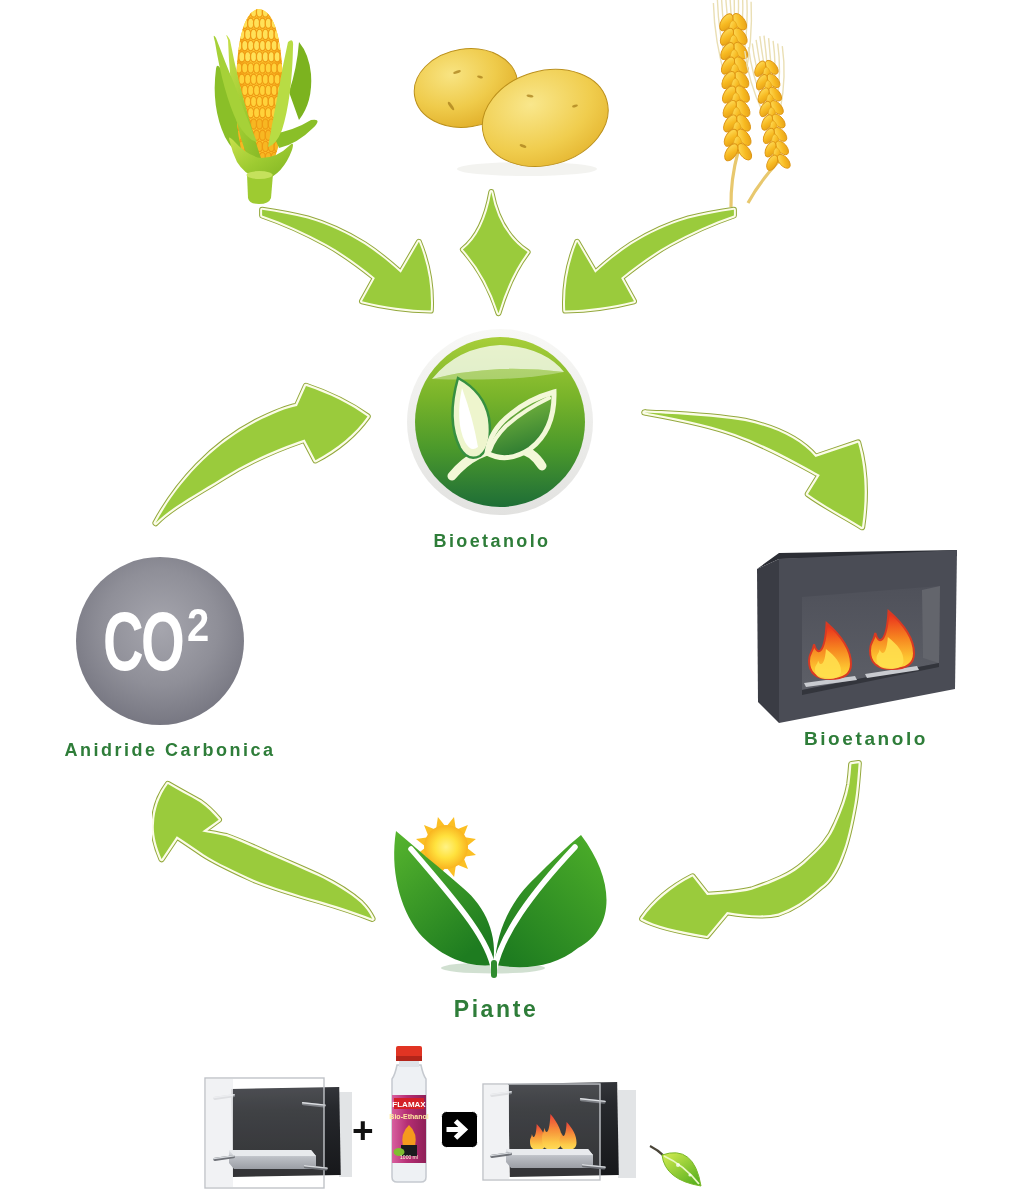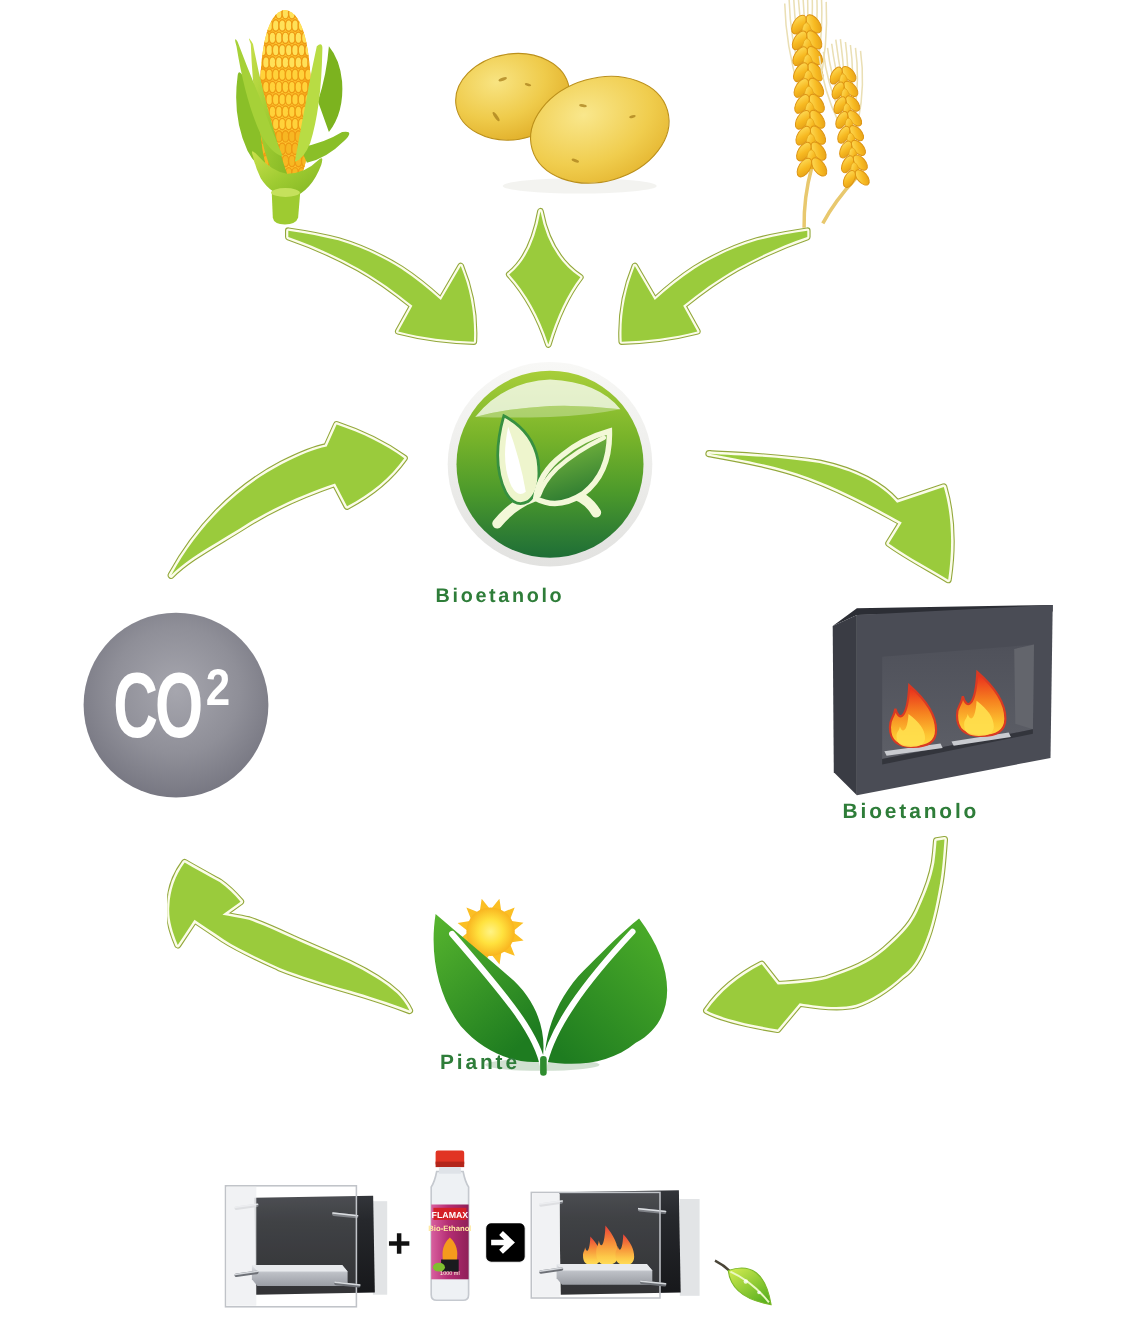--- a/index.html
+++ b/index.html
@@ -1,18 +1,18 @@
 <!DOCTYPE html>
 <html><head><meta charset="utf-8">
 <style>
 html,body{margin:0;padding:0;background:#fff;}
 #page{position:relative;width:1024px;height:1203px;background:#fff;overflow:hidden;
  font-family:"Liberation Sans",sans-serif;}
 .abs{position:absolute;}
-.lbl{position:absolute;color:#2e7d39;font-weight:bold;text-align:left;}
+.lbl{position:absolute;color:#2e7d39;font-weight:bold;text-align:center;}
 </style></head><body>
 <div id="page">
 <svg class="abs" id="corn" style="left:203px;top:2px" width="122" height="206" viewBox="0 0 122 206">
       <defs>
         <linearGradient id="cobg" x1="0" y1="0" x2="1" y2="0">
           <stop offset="0" stop-color="#f39a12"></stop>
           <stop offset="0.35" stop-color="#ffce36"></stop>
           <stop offset="0.75" stop-color="#fdc02a"></stop>
           <stop offset="1" stop-color="#ee9a10"></stop>
         </linearGradient>
@@ -527,22 +527,23 @@
       </defs>
       <path d="M91.0,60.0 L77.1,62.1 L80.0,51.2 Z M83.0,73.9 L69.9,68.8 L77.8,60.8 Z M69.1,81.9 L60.3,71.0 L71.2,68.1 Z M53.0,82.0 L50.9,68.1 L61.8,71.0 Z M39.1,74.0 L44.2,60.9 L52.2,68.8 Z M31.1,60.1 L42.0,51.3 L44.9,62.2 Z M31.0,44.0 L44.9,41.9 L42.0,52.8 Z M39.0,30.1 L52.1,35.2 L44.2,43.2 Z M52.9,22.1 L61.7,33.0 L50.8,35.9 Z M69.0,22.0 L71.1,35.9 L60.2,33.0 Z M82.9,30.0 L77.8,43.1 L69.8,35.2 Z M90.9,43.9 L80.0,52.7 L77.1,41.8 Z" fill="#fbbf24"></path>
       <circle cx="61" cy="52" r="22" fill="url(#sun)"></circle>
       <ellipse cx="108" cy="173" rx="52" ry="5.5" fill="#5a8f5a" opacity="0.28"></ellipse>
       <path d="M11,36 C 5,74 14,112 34,138 C 55,162 84,173 108,170 C 113,141 101,112 78,93 C 56,74 32,54 11,36 Z" fill="url(#lg1)"></path>
       <path d="M196,40 C 230,85 231,133 193,153 C 170,172 140,175 110,170 C 111,135 127,104 151,82 C 166,67 181,52 196,40 Z" fill="url(#lg2)"></path>
       <path d="M109,176 C 104,146 78,114 26,54 M109,176 C 116,140 146,99 190,52" stroke="#ffffff" stroke-width="5.5" fill="none" stroke-linecap="round"></path>
       <path d="M109,180 L109,168" stroke="#2f8c2f" stroke-width="6" fill="none" stroke-linecap="round"></path>
     </svg>
     <div class="lbl" style="left:396px;top:531px;width:192px;font-size:18px;letter-spacing:2.4px;">Bioetanolo</div>
+    <div class="lbl" style="left:40px;top:740px;width:260px;font-size:18px;letter-spacing:2.5px;">Anidride Carbonica</div>
     <div class="lbl" style="left:766px;top:728px;width:200px;font-size:19px;letter-spacing:2.6px;">Bioetanolo</div>
-    <div class="lbl" style="left:400px;top:956px;width:192px;font-size:19px;letter-spacing:2.6px;">Piante</div>
+    <div class="lbl" style="left:400px;top:996px;width:192px;font-size:23px;letter-spacing:2.6px;">Piante</div>
     <svg class="abs" id="fp1" style="left:198px;top:1068px" width="165" height="122" viewBox="0 0 165 122">
       <defs>
         <linearGradient id="steel" x1="0" y1="0" x2="0" y2="1">
           <stop offset="0" stop-color="#e8eaee"></stop>
           <stop offset="0.4" stop-color="#bbbec4"></stop>
           <stop offset="1" stop-color="#9b9ea5"></stop>
         </linearGradient>
         <linearGradient id="blackp" x1="0" y1="0" x2="0" y2="1">
           <stop offset="0" stop-color="#33353a"></stop>
           <stop offset="0.25" stop-color="#26282c"></stop>

